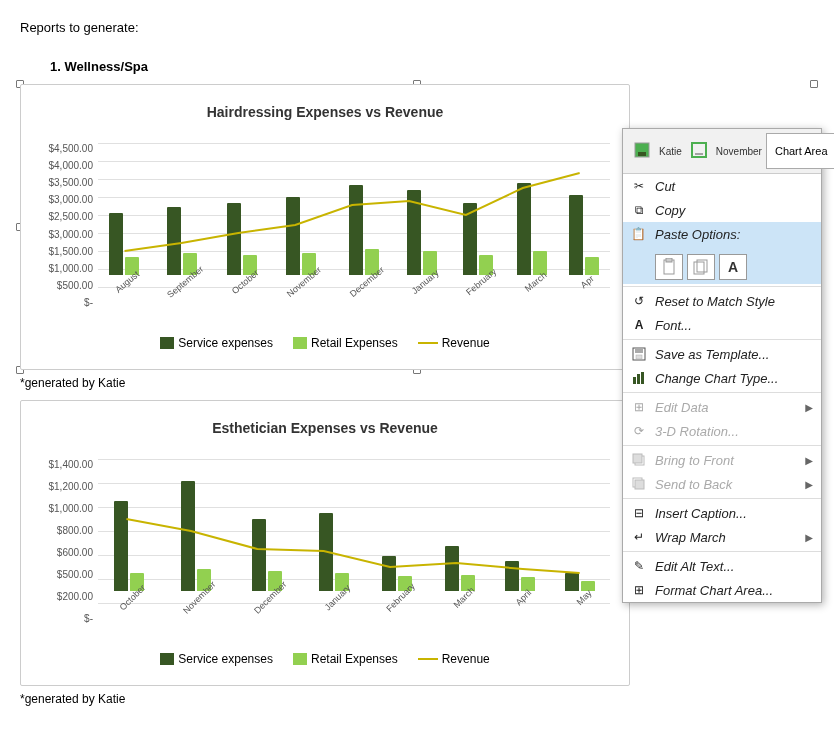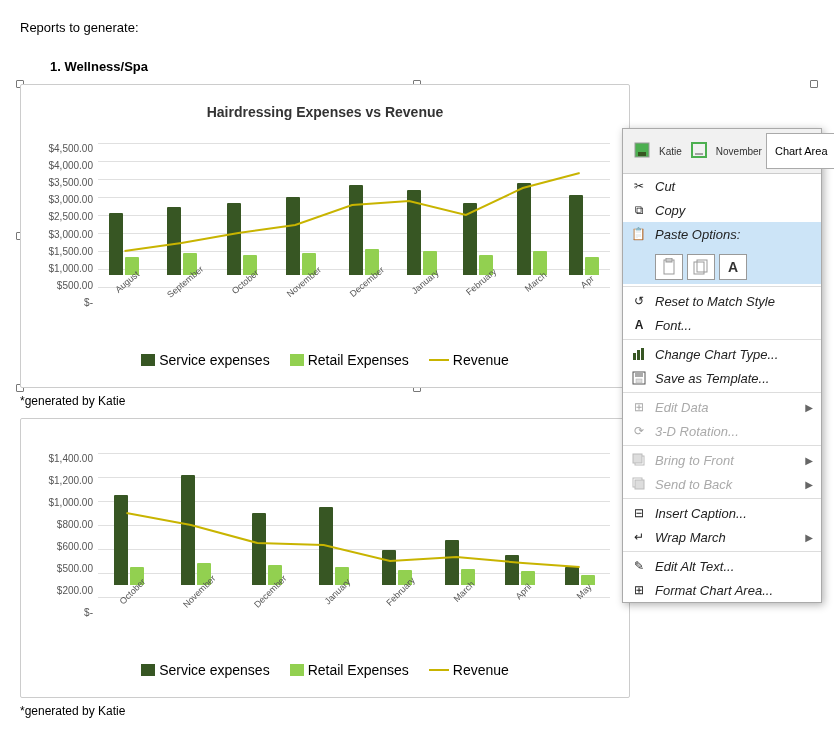--- a/index.html
+++ b/index.html
@@ -119,22 +119,22 @@
       position: absolute;
       top: 0; left: 0; right: 0; bottom: 20px;
       width: 100%;
       height: calc(100% - 20px);
       pointer-events: none;
     }
     .legend {
       display: flex;
       justify-content: center;
       gap: 20px;
-      margin-top: 44px;
-      font-size: 14px;
+      margin-top: 28px;
+      font-size: 12px;
     }
     .legend-item {
       display: flex;
       align-items: center;
       gap: 4px;
     }
     .legend-box {
       width: 14px;
       height: 12px;
     }
@@ -368,20 +368,21 @@
           <div class="legend-line"></div>
           <span>Revenue</span>
         </div>
       </div>
     </div>
   </div>
 
   <div class="generated-by">*generated by Katie</div>
 
   <div class="chart-container" style="width:610px;">
+    <div class="chart-title">Esthetician Expenses vs Revenue</div>
     <div class="chart-area">
       <div class="y-axis">
         <span>$1,400.00</span>
         <span>$1,200.00</span>
         <span>$1,000.00</span>
         <span>$800.00</span>
         <span>$600.00</span>
         <span>$500.00</span>
         <span>$200.00</span>
         <span>$-</span>
@@ -543,37 +544,37 @@
   <div class="menu-item">
     <span class="menu-icon" style="font-weight:bold;">A</span>
     <span class="menu-label">Font...</span>
   </div>
 
   <hr class="menu-sep">
 
   <div class="menu-item">
     <span class="menu-icon">
       <svg width="14" height="14" viewBox="0 0 14 14">
+          <rect x="1" y="1" width="12" height="12" fill="none" stroke="#555" stroke-width="1"></rect>
+          <rect x="3" y="1" width="8" height="5" fill="#aaa"></rect>
+          <rect x="4" y="8" width="6" height="4" fill="#ddd" stroke="#aaa" stroke-width="0.5"></rect>
+        </svg>
+    </span>
+    <span class="menu-label">Save as Template...</span>
+  </div>
+
+  <div class="menu-item">
+    <span class="menu-icon">
+      <svg width="14" height="14" viewBox="0 0 14 14">
           <rect x="1" y="6" width="3" height="7" fill="#375623"></rect>
           <rect x="5" y="3" width="3" height="10" fill="#375623"></rect>
           <rect x="9" y="1" width="3" height="12" fill="#375623"></rect>
         </svg>
     </span>
     <span class="menu-label">Change Chart Type...</span>
-  </div>
-
-  <div class="menu-item">
-    <span class="menu-icon">
-      <svg width="14" height="14" viewBox="0 0 14 14">
-          <rect x="1" y="1" width="12" height="12" fill="none" stroke="#555" stroke-width="1"></rect>
-          <rect x="3" y="1" width="8" height="5" fill="#aaa"></rect>
-          <rect x="4" y="8" width="6" height="4" fill="#ddd" stroke="#aaa" stroke-width="0.5"></rect>
-        </svg>
-    </span>
-    <span class="menu-label">Save as Template...</span>
   </div>
 
   <hr class="menu-sep">
 
   <div class="menu-item disabled">
     <span class="menu-icon">⊞</span>
     <span class="menu-label">Edit Data</span>
     <span class="menu-arrow">▶</span>
   </div>
 

